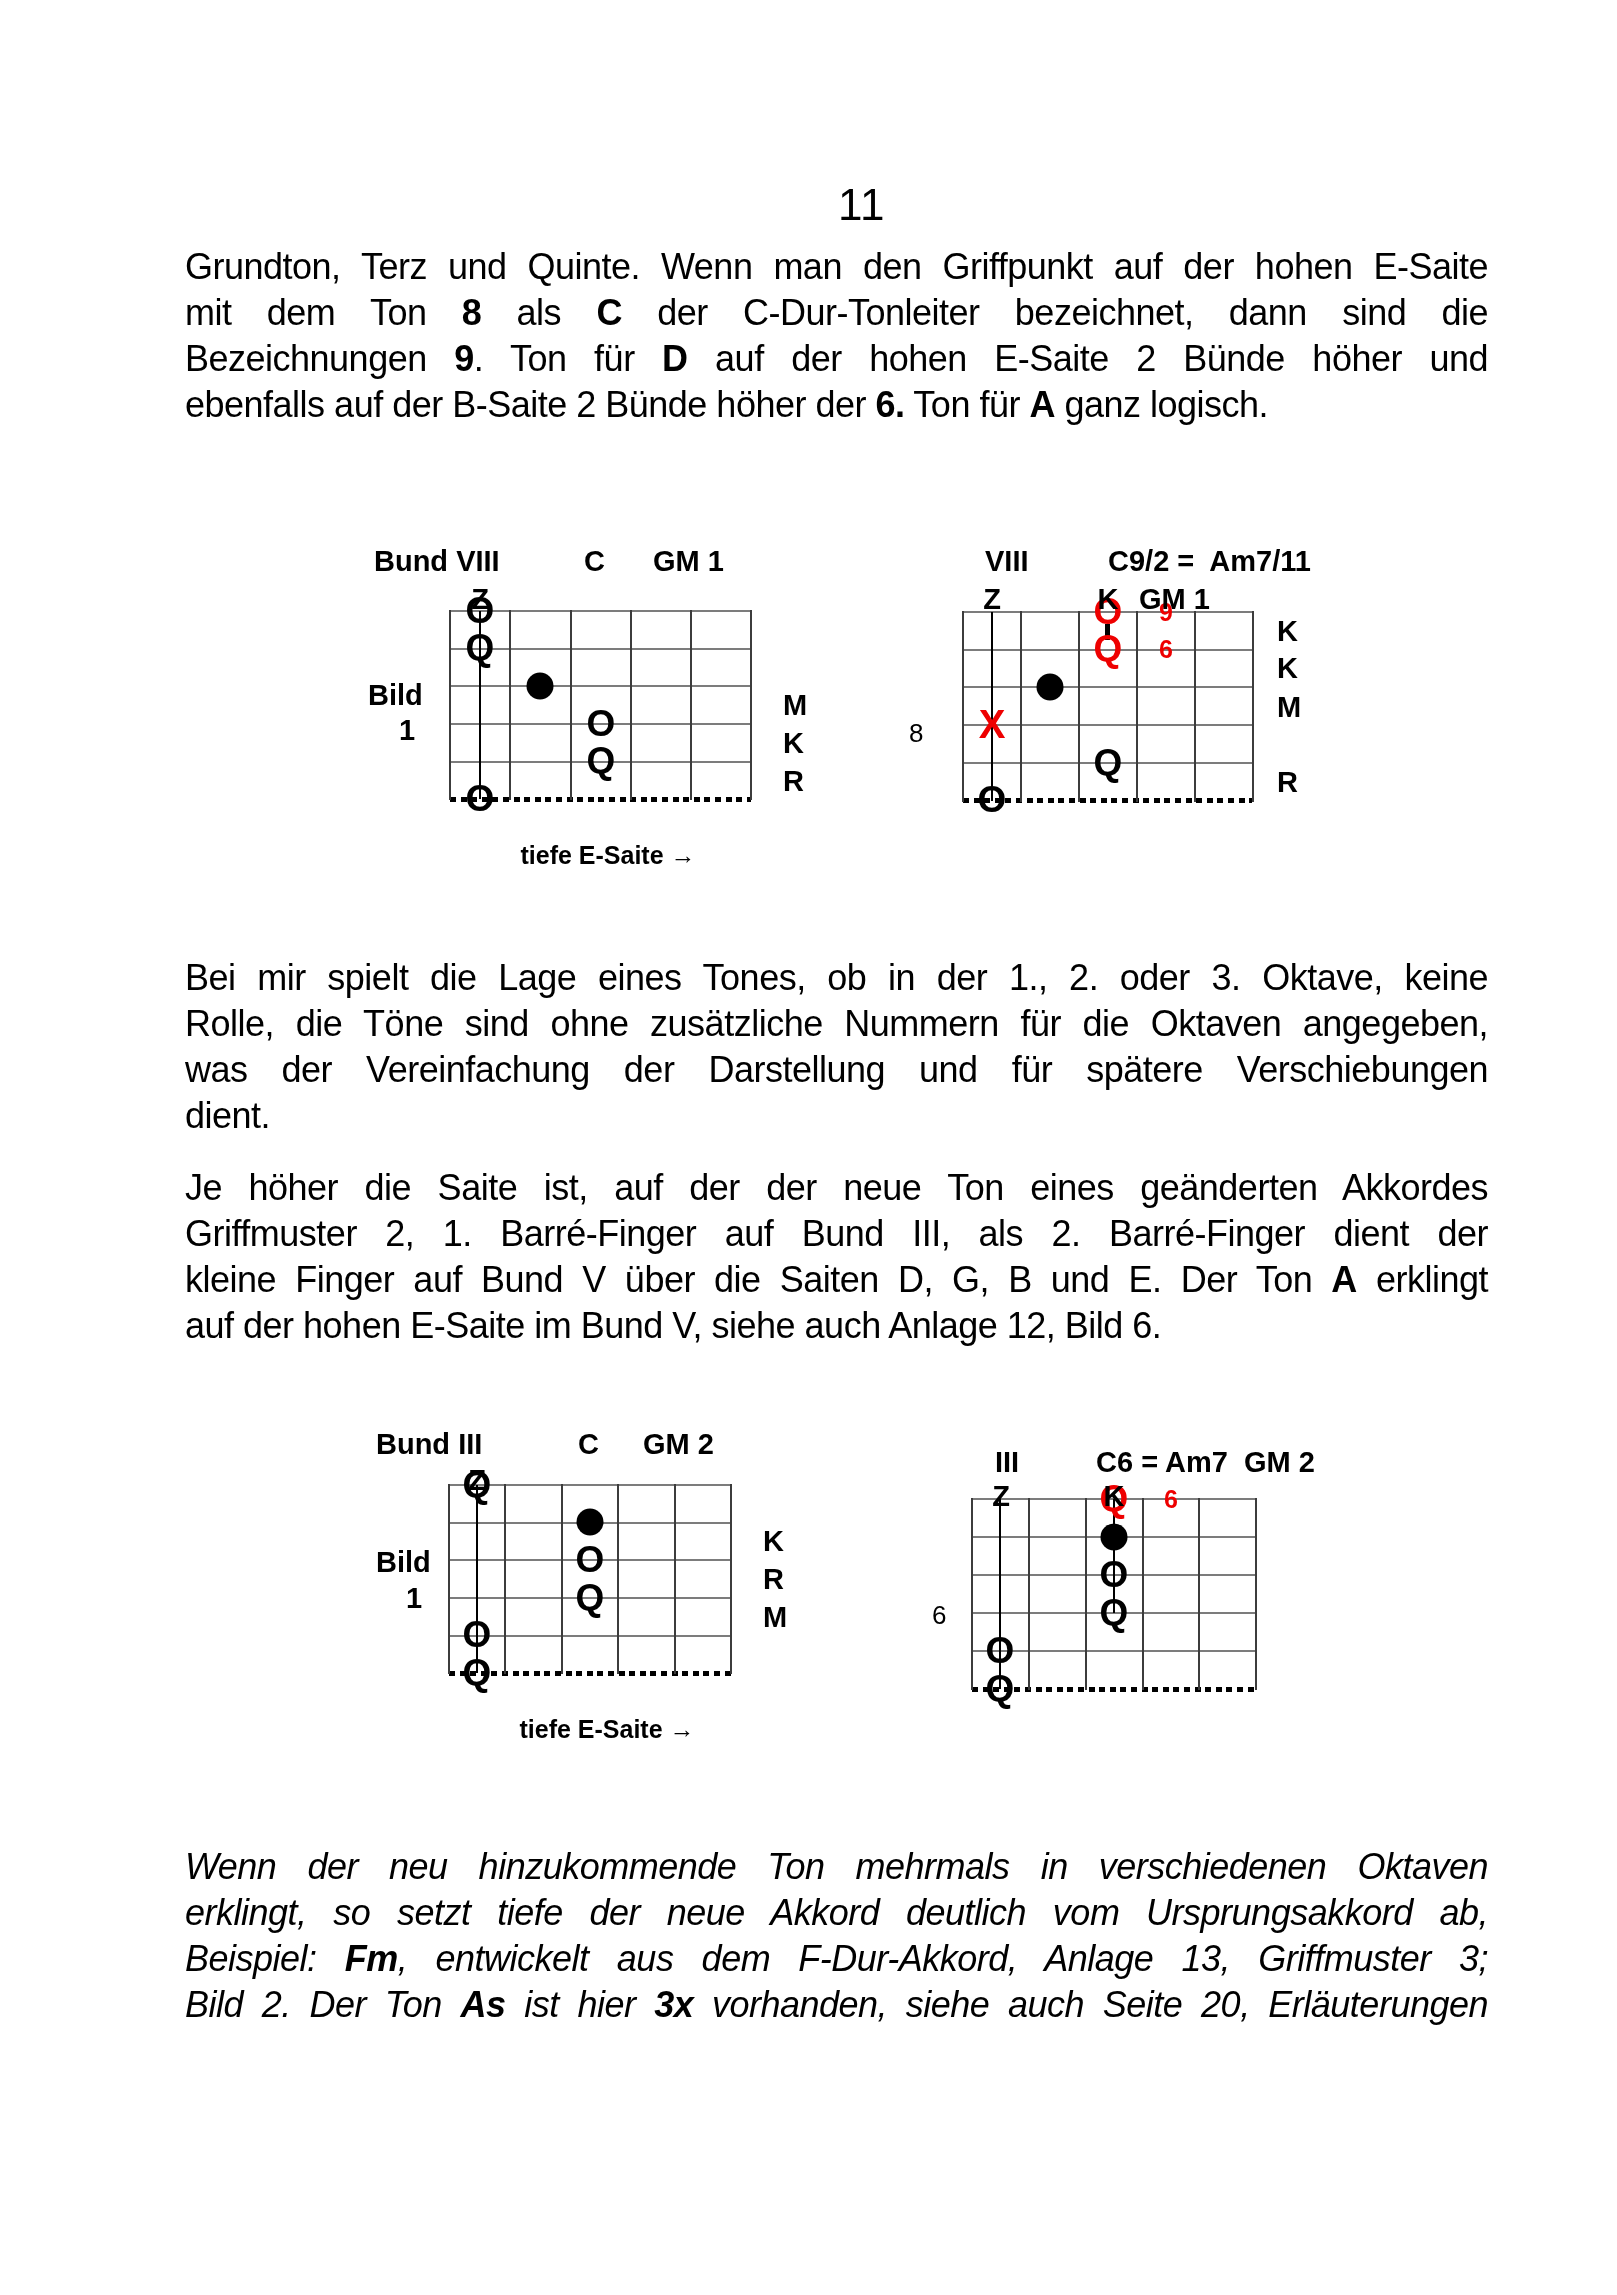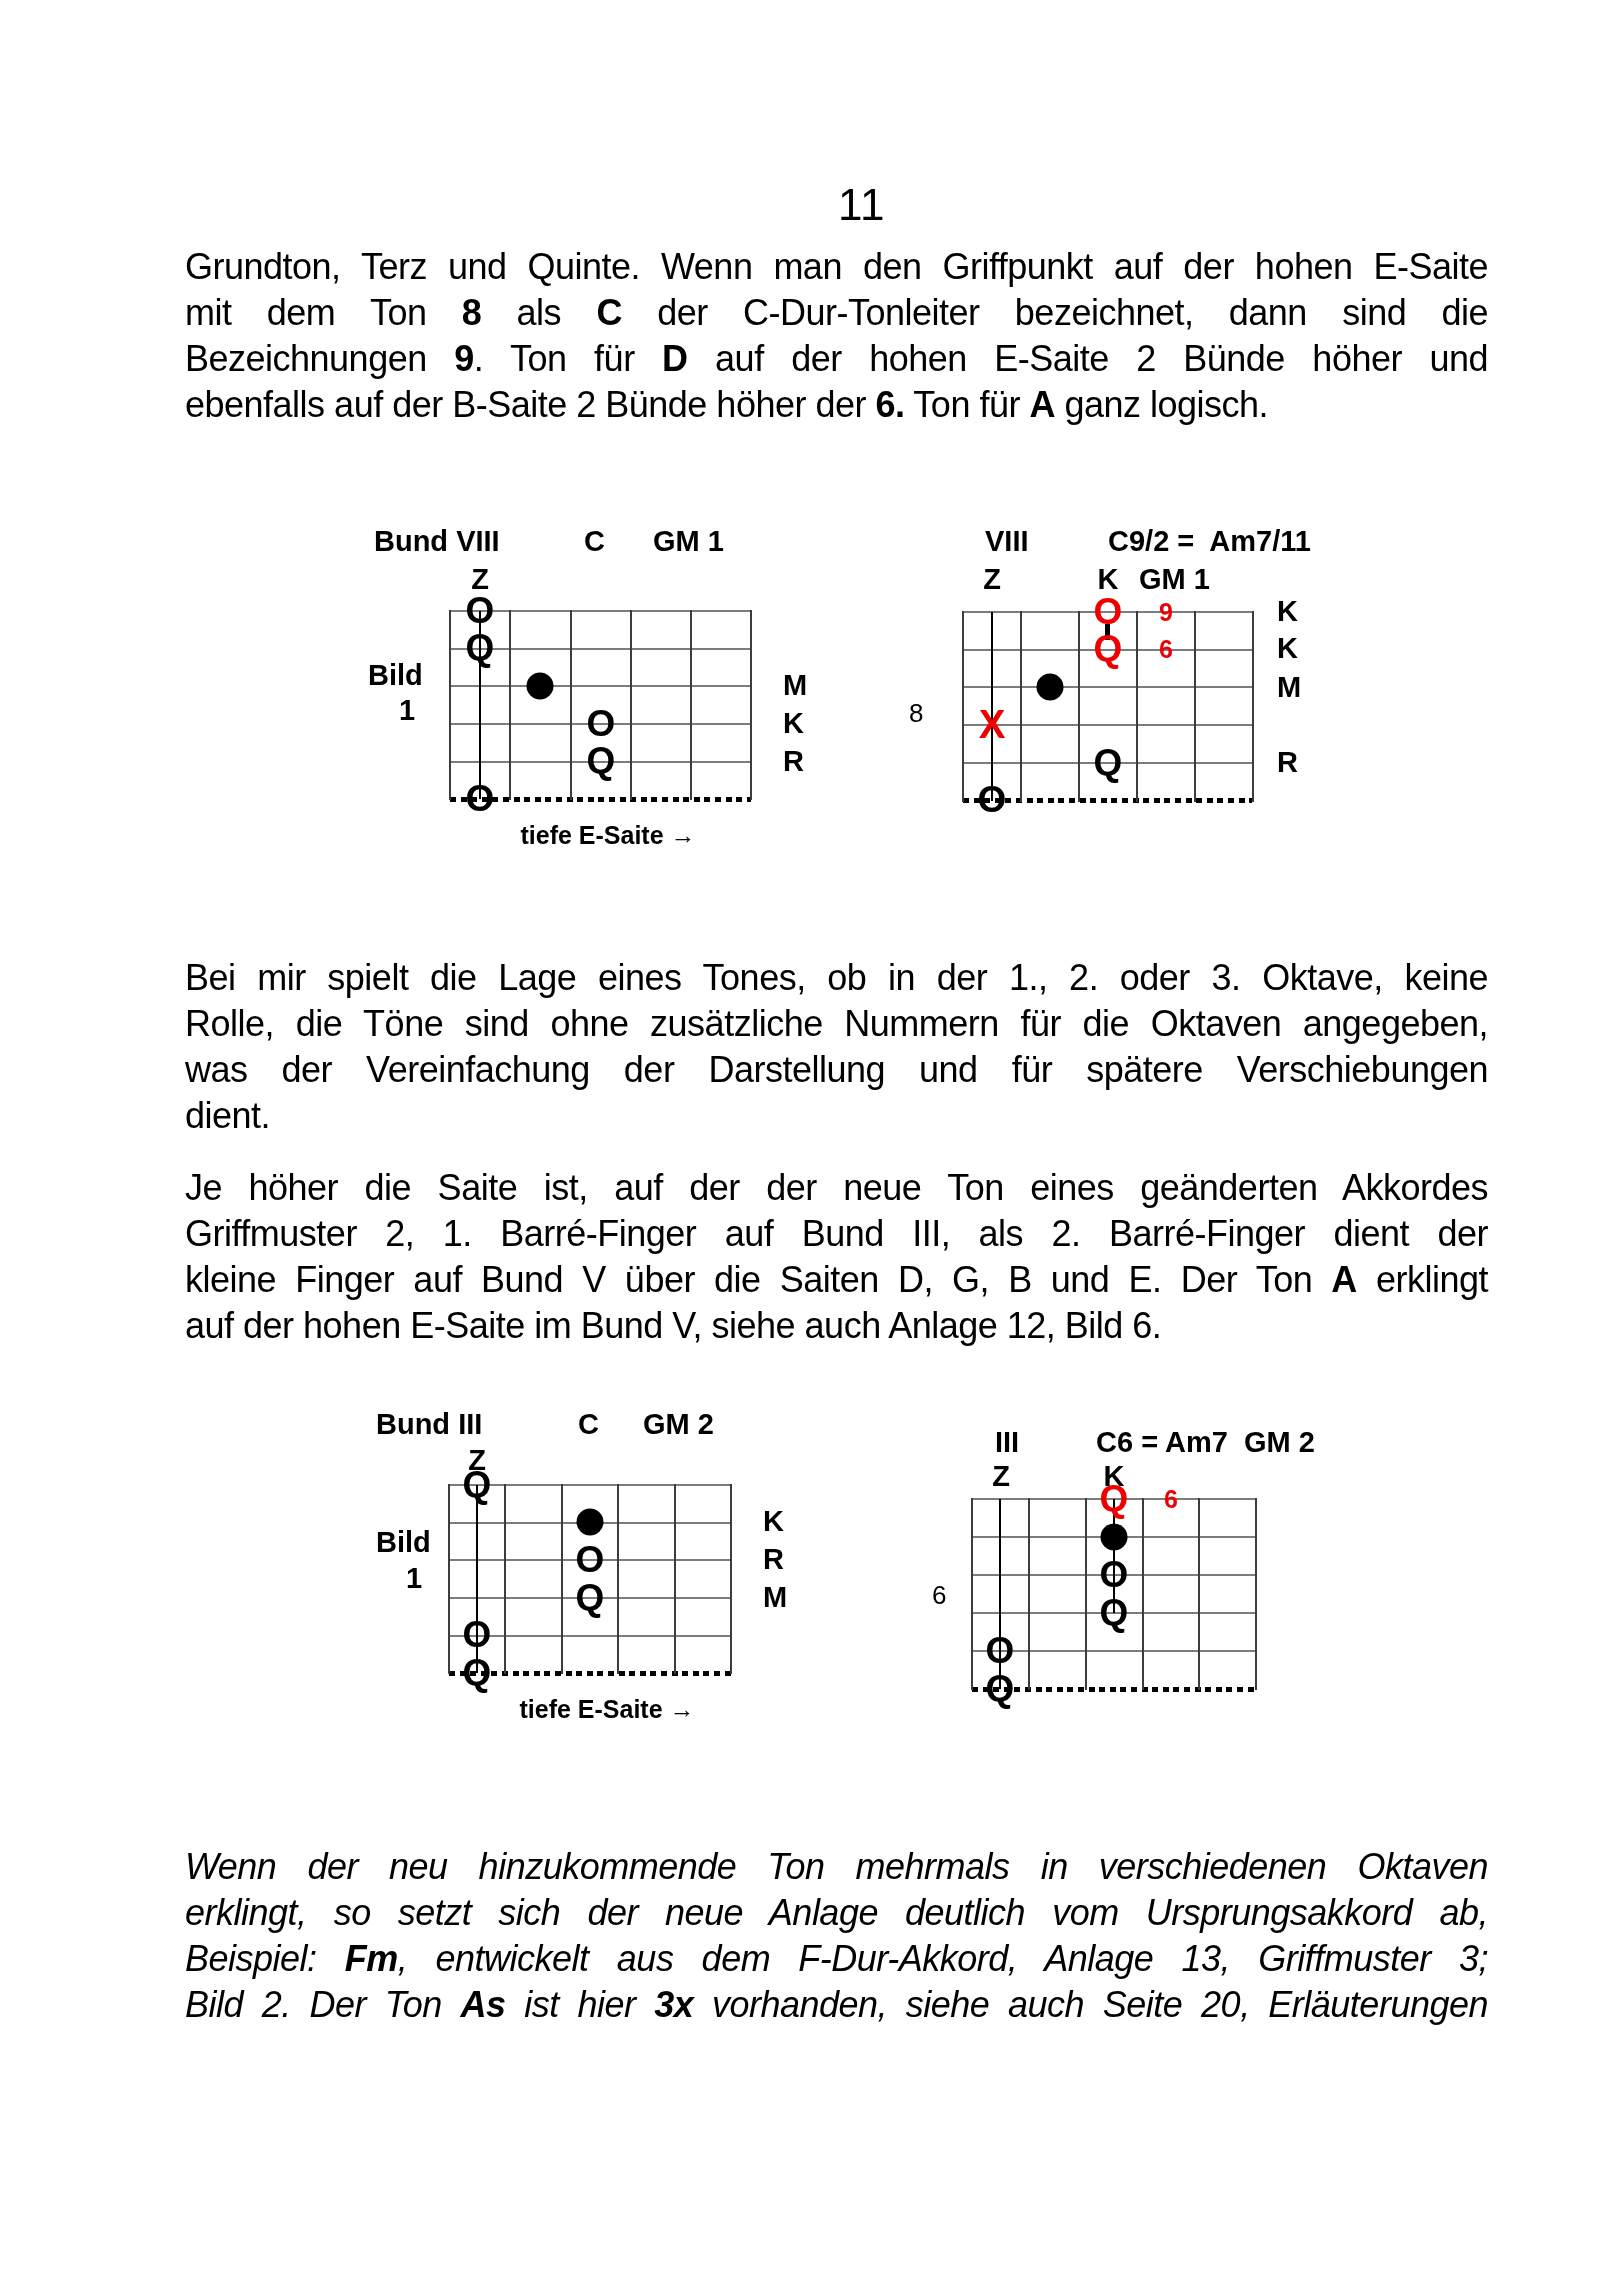--- a/index.html
+++ b/index.html
@@ -15,21 +15,21 @@
   
   .fret-h{position:absolute;height:2.3px;background:#7c7c7c;}
   .fret-h.dotted{height:5.1px;background:repeating-linear-gradient(90deg,#000 0 6px,rgba(0,0,0,0) 6px 10.6px);}
   .fret-v{position:absolute;width:2.3px;background:#3c3c3c;}
   .barre{position:absolute;width:2.3px;background:#000;}
   .sym{position:absolute;font-weight:bold;font-size:37px;line-height:1;transform:translate(-50%,-52%);}
   .sym.red{color:#ee0000;}
   .sym.x{color:#ee0000;font-size:40px;}
   .dot{position:absolute;width:27px;height:27px;border-radius:50%;background:#000;transform:translate(-50%,-50%);}
   .digit{position:absolute;font-weight:bold;font-size:25px;line-height:1;color:#ee0000;transform:translate(-50%,-50%);}
-  .dtext{position:absolute;white-space:pre;line-height:1;}
+  .dtext{position:absolute;white-space:pre;line-height:1;margin-top:20px;}
   .dtext.h{font-weight:bold;font-size:29px;}
   .dtext.num{font-weight:normal;font-size:26px;}
   .dtext.bot{font-weight:bold;font-size:25px;}
   .a-tc{transform:translateX(-50%);}
   .a-cl{transform:translateY(-52%);}
 </style>
 </head>
 <body>
 
 <div class="pagenum">11</div>
@@ -47,21 +47,21 @@
     <div class="line last">dient.</div>
   </div>
 <div class="para" style="top: 1165px;">
     <div class="line">Je höher die Saite ist, auf der der neue Ton eines geänderten Akkordes</div>
     <div class="line">Griffmuster 2, 1. Barré-Finger auf Bund III, als 2. Barré-Finger dient der</div>
     <div class="line">kleine Finger auf Bund V über die Saiten D, G, B und E. Der Ton <b>A</b> erklingt</div>
     <div class="line last">auf der hohen E-Saite im Bund V, siehe auch Anlage 12, Bild 6.</div>
   </div>
 <div class="para" style="top: 1844px; font-style: italic;">
     <div class="line">Wenn der neu hinzukommende Ton mehrmals in verschiedenen Oktaven</div>
-    <div class="line">erklingt, so setzt sich der neue Anlage deutlich vom Ursprungsakkord ab,</div>
+    <div class="line">erklingt, so setzt tiefe der neue Akkord deutlich vom Ursprungsakkord ab,</div>
     <div class="line">Beispiel: <b>Fm</b>, entwickelt aus dem F-Dur-Akkord, Anlage 13, Griffmuster 3;</div>
     <div class="line">Bild 2. Der Ton <b>As</b> ist hier <b>3x</b> vorhanden, siehe auch Seite 20, Erläuterungen</div>
   </div>
 
 <div id="diagrams">
     <div class="fret-h" style="left: 450px; top: 610px; width: 301px;"></div>
     <div class="fret-h" style="left: 450px; top: 648px; width: 301px;"></div>
     <div class="fret-h" style="left: 450px; top: 685px; width: 301px;"></div>
     <div class="fret-h" style="left: 450px; top: 723px; width: 301px;"></div>
     <div class="fret-h" style="left: 450px; top: 761px; width: 301px;"></div>

